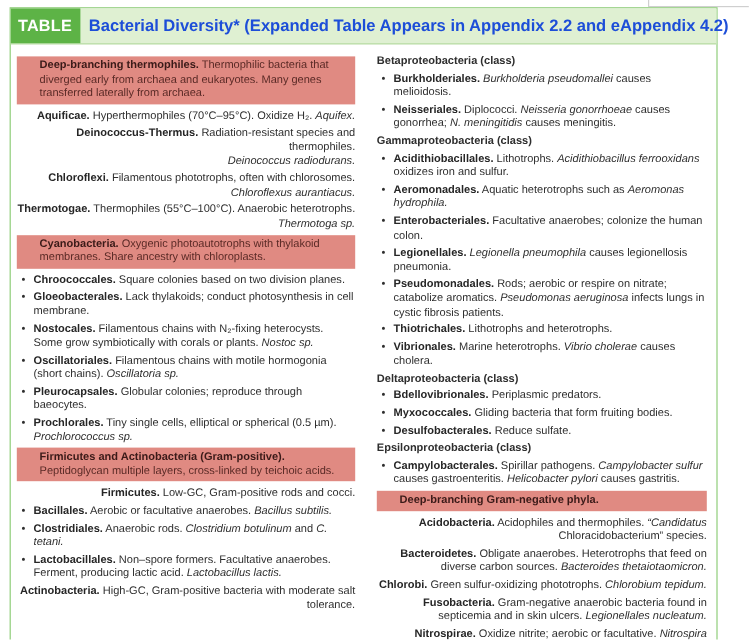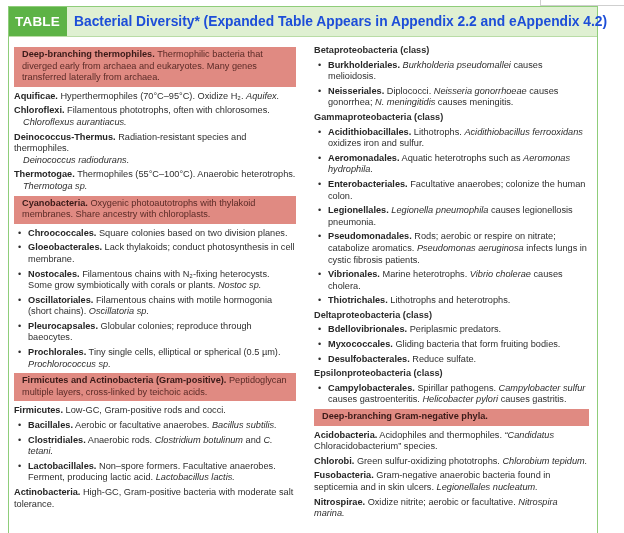--- a/index.html
+++ b/index.html
@@ -10,23 +10,23 @@
   .frame { position:absolute; left:8px; top:6px; width:588px; height:540px;
            border:1.5px solid #8fcd7a; background:#fff; }
   .header { position:absolute; left:0; top:0; right:0; height:29px; background:#dff0d2;
             border-bottom:1.5px solid #b9dca6; display:flex; align-items:center; }
   .table-num { background:#5db346; color:#fff; font-weight:bold; font-size:13.5px;
                height:29px; line-height:29px; padding:0 7px 0 6px; letter-spacing:0.2px; }
   .table-title { color:#1d4ed8; font-weight:bold; font-size:13.8px; padding-left:7px; white-space:nowrap; }
   .col { position:absolute; top:38px; font-size:9.2px; line-height:11.6px; }
   .col.left { left:5px; width:282px; }
   .col.right { left:305px; width:275px; }
-  .band { background:#e08a82; padding:2px 6px 3px 8px; margin:2px 0 4px 0; color:#5a2a26; }
+  .band { background:#e08a82; padding:2px 6px 3px 19px; margin:2px 0 4px 0; color:#5a2a26; }
   .band b { color:#3a1a18; }
-  .entry { margin:0 0 3px 0; }
+  .entry { margin:0 0 3px 0;text-align:right; }
   .indent { padding-left:9px; }
   .bullet { position:relative; padding-left:14px; margin:0 0 3px 0; }
   .bullet::before { content:"•"; position:absolute; left:4px; top:0; }
   .classhead { font-weight:bold; margin:0 0 3px 0; }
   b { color:#262626; }
 </style>
 </head>
 <body>
 
 <div class="corner-box"></div>
@@ -34,22 +34,22 @@
 <div class="frame">
   <div class="header">
     <span class="table-num">TABLE 18.1</span>
     <span class="table-title">Bacterial Diversity* (Expanded Table Appears in Appendix 2.2 and eAppendix 4.2)</span>
   </div>
 
   <div class="col left">
     <div class="band"><b>Deep-branching thermophiles.</b> <span>Thermophilic bacteria that diverged early from archaea and eukaryotes. Many genes transferred laterally from archaea.</span></div>
 
     <div class="entry"><b>Aquificae.</b> <span>Hyperthermophiles (70°C–95°C). Oxidize H₂.</span> <i>Aquifex.</i></div>
+    <div class="entry"><b>Deinococcus-Thermus.</b> <span>Radiation-resistant species and thermophiles.</span><div class="indent"><i>Deinococcus radiodurans.</i></div></div>
     <div class="entry"><b>Chloroflexi.</b> <span>Filamentous phototrophs, often with chlorosomes.</span><div class="indent"><i>Chloroflexus aurantiacus.</i></div></div>
-    <div class="entry"><b>Deinococcus-Thermus.</b> <span>Radiation-resistant species and thermophiles.</span><div class="indent"><i>Deinococcus radiodurans.</i></div></div>
     <div class="entry"><b>Thermotogae.</b> <span>Thermophiles (55°C–100°C). Anaerobic heterotrophs.</span><div class="indent"><i>Thermotoga sp.</i></div></div>
 
     <div class="band"><b>Cyanobacteria.</b> <span>Oxygenic photoautotrophs with thylakoid membranes. Share ancestry with chloroplasts.</span></div>
 
     <div class="bullet"><b>Chroococcales.</b> <span>Square colonies based on two division planes.</span></div>
     <div class="bullet"><b>Gloeobacterales.</b> <span>Lack thylakoids; conduct photosynthesis in cell membrane.</span></div>
     <div class="bullet"><b>Nostocales.</b> <span>Filamentous chains with N₂-fixing heterocysts. Some grow symbiotically with corals or plants.</span> <i>Nostoc sp.</i></div>
     <div class="bullet"><b>Oscillatoriales.</b> <span>Filamentous chains with motile hormogonia (short chains).</span> <i>Oscillatoria sp.</i></div>
     <div class="bullet"><b>Pleurocapsales.</b> <span>Globular colonies; reproduce through baeocytes.</span></div>
     <div class="bullet"><b>Prochlorales.</b> <span>Tiny single cells, elliptical or spherical (0.5 µm).</span><br><i>Prochlorococcus sp.</i></div>
@@ -69,32 +69,33 @@
     <div class="classhead">Betaproteobacteria (class)</div>
     <div class="bullet"><b>Burkholderiales.</b> <i>Burkholderia pseudomallei</i> <span>causes melioidosis.</span></div>
     <div class="bullet"><b>Neisseriales.</b> <span>Diplococci.</span> <i>Neisseria gonorrhoeae</i> <span>causes gonorrhea;</span> <i>N. meningitidis</i> <span>causes meningitis.</span></div>
 
     <div class="classhead">Gammaproteobacteria (class)</div>
     <div class="bullet"><b>Acidithiobacillales.</b> <span>Lithotrophs.</span> <i>Acidithiobacillus ferrooxidans</i> <span>oxidizes iron and sulfur.</span></div>
     <div class="bullet"><b>Aeromonadales.</b> <span>Aquatic heterotrophs such as</span> <i>Aeromonas hydrophila.</i></div>
     <div class="bullet"><b>Enterobacteriales.</b> <span>Facultative anaerobes; colonize the human colon.</span></div>
     <div class="bullet"><b>Legionellales.</b> <i>Legionella pneumophila</i> <span>causes legionellosis pneumonia.</span></div>
     <div class="bullet"><b>Pseudomonadales.</b> <span>Rods; aerobic or respire on nitrate; catabolize aromatics.</span> <i>Pseudomonas aeruginosa</i> <span>infects lungs in cystic fibrosis patients.</span></div>
+    <div class="bullet"><b>Thiotrichales.</b> <span>Lithotrophs and heterotrophs.</span></div>
     <div class="bullet"><b>Vibrionales.</b> <span>Marine heterotrophs.</span> <i>Vibrio cholerae</i> <span>causes cholera.</span></div>
-    <div class="bullet"><b>Thiotrichales.</b> <span>Lithotrophs and heterotrophs.</span></div>
 
     <div class="classhead">Deltaproteobacteria (class)</div>
     <div class="bullet"><b>Bdellovibrionales.</b> <span>Periplasmic predators.</span></div>
     <div class="bullet"><b>Myxococcales.</b> <span>Gliding bacteria that form fruiting bodies.</span></div>
     <div class="bullet"><b>Desulfobacterales.</b> <span>Reduce sulfate.</span></div>
 
     <div class="classhead">Epsilonproteobacteria (class)</div>
     <div class="bullet"><b>Campylobacterales.</b> <span>Spirillar pathogens.</span> <i>Campylobacter sulfur</i> <span>causes gastroenteritis.</span> <i>Helicobacter pylori</i> <span>causes gastritis.</span></div>
 
     <div class="band"><b>Deep-branching Gram-negative phyla.</b></div>
 
     <div class="entry"><b>Acidobacteria.</b> <span>Acidophiles and thermophiles.</span> <i>“Candidatus</i><br><span>Chloracidobacterium” species.</span></div>
+    <div class="entry"><b>Bacteroidetes.</b> <span>Obligate anaerobes. Heterotrophs that feed on diverse carbon sources.</span> <i>Bacteroides thetaiotaomicron.</i></div>
     <div class="entry"><b>Chlorobi.</b> <span>Green sulfur-oxidizing phototrophs.</span> <i>Chlorobium tepidum.</i></div>
     <div class="entry"><b>Fusobacteria.</b> <span>Gram-negative anaerobic bacteria found in septicemia and in skin ulcers.</span> <i>Legionellales nucleatum.</i></div>
     <div class="entry"><b>Nitrospirae.</b> <span>Oxidize nitrite; aerobic or facultative.</span> <i>Nitrospira marina.</i></div>
 
   </div>
 </div>
 
 </body></html>

